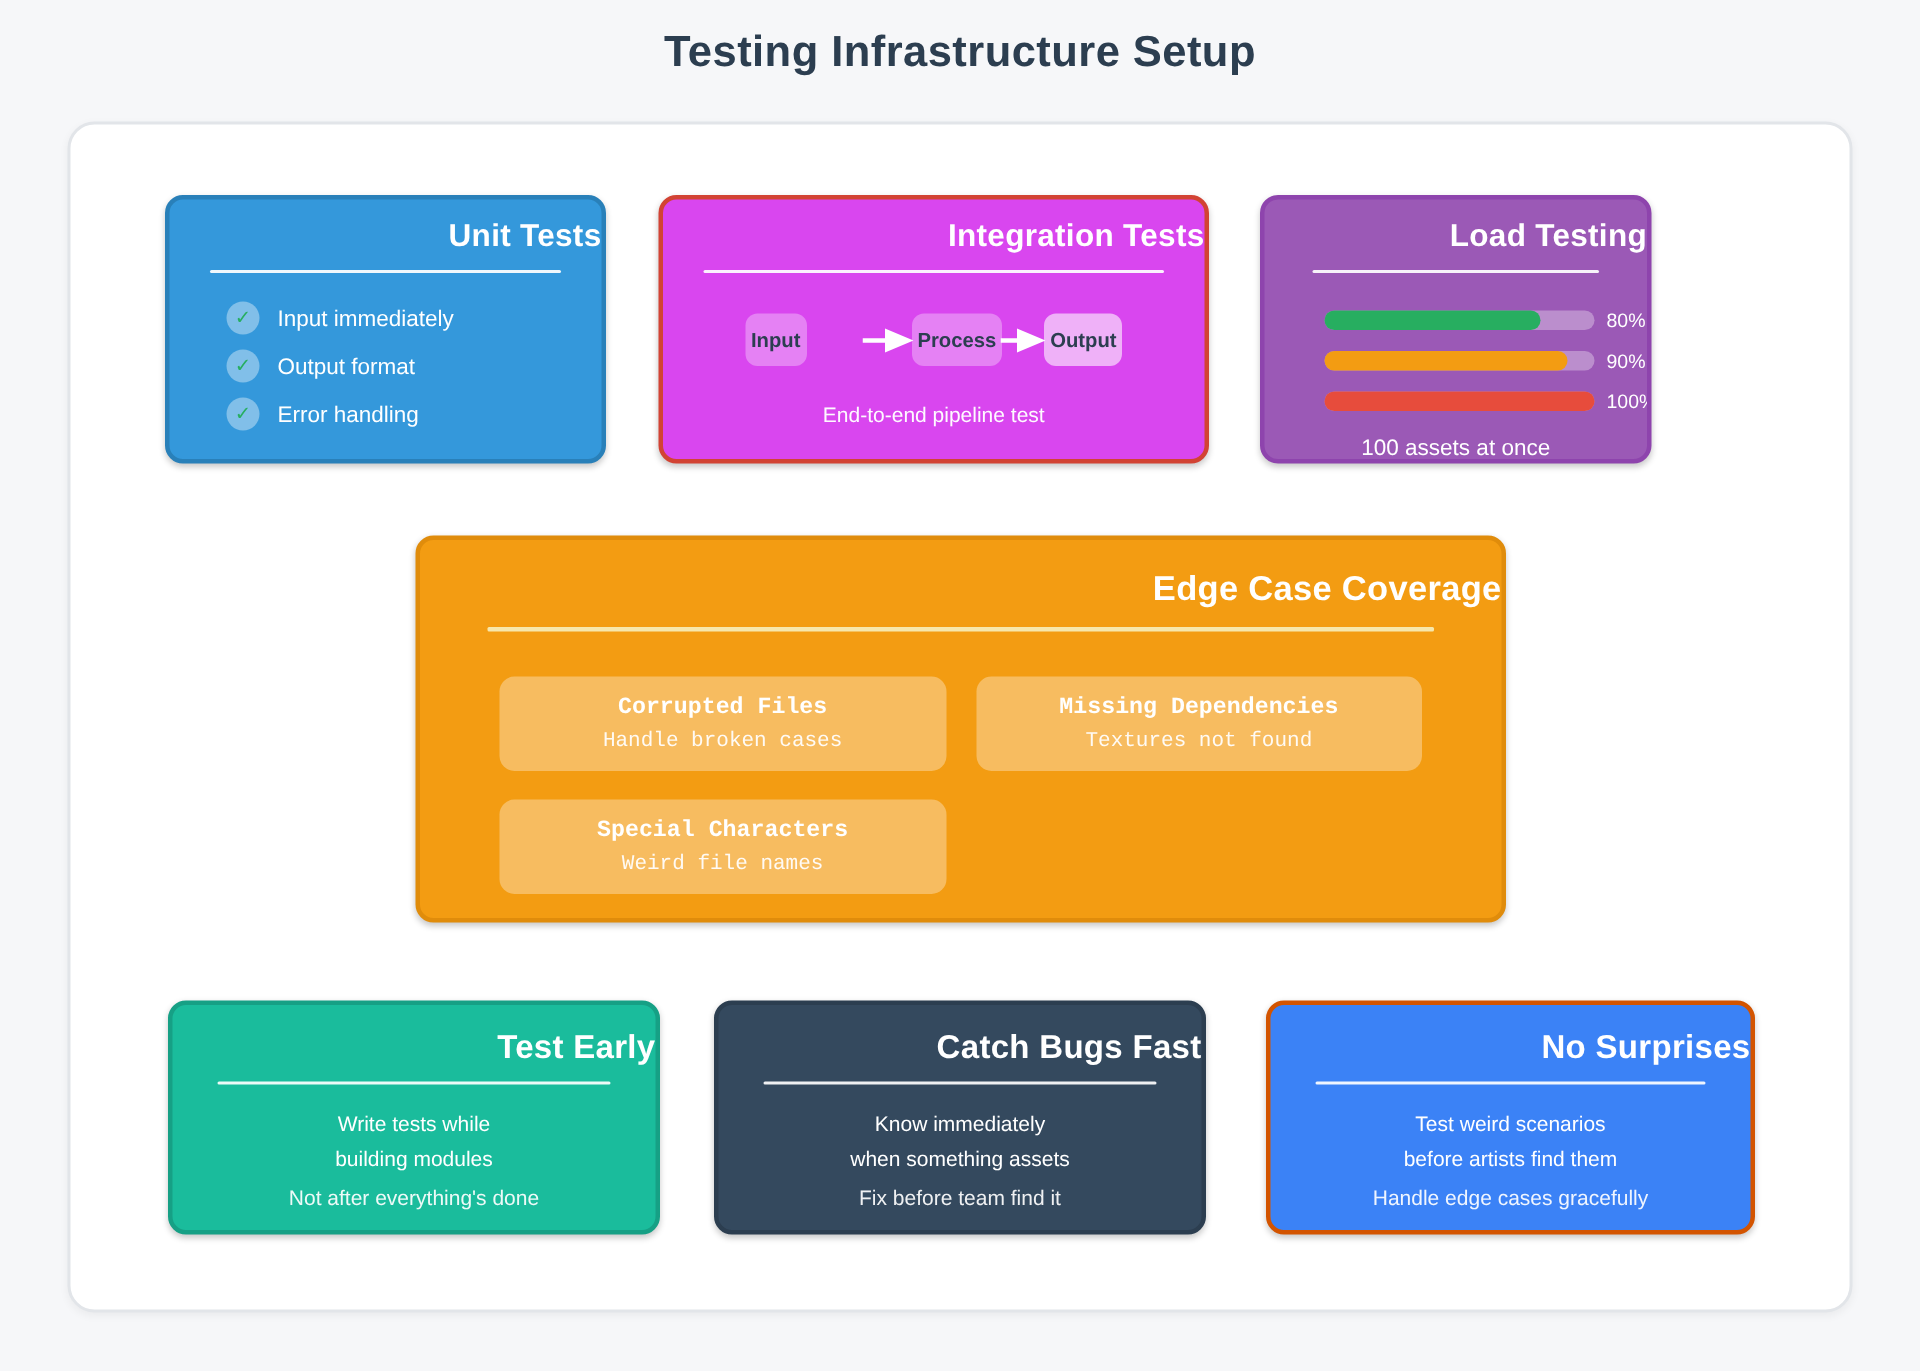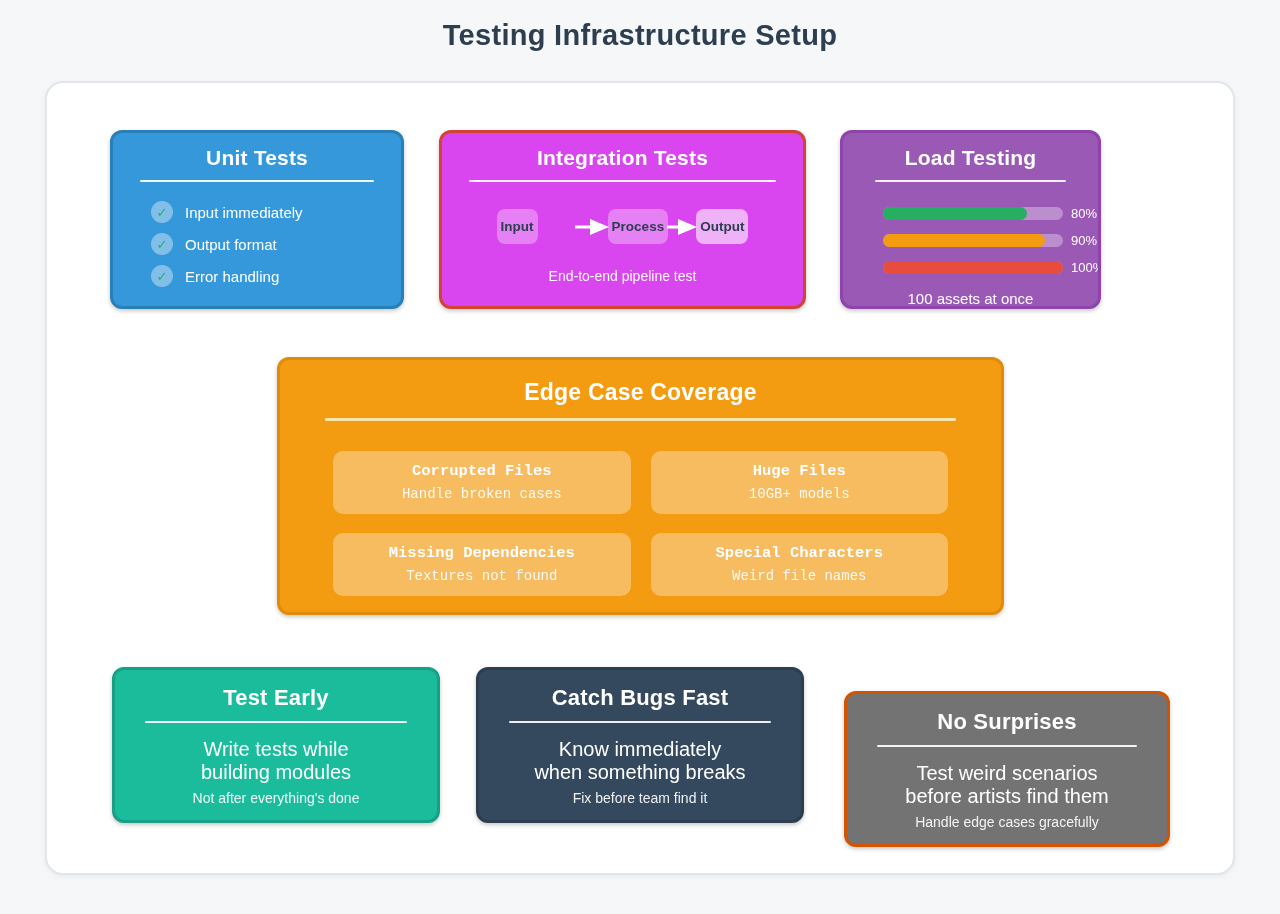--- a/index.html
+++ b/index.html
@@ -28,21 +28,21 @@
     box-shadow: 0 2px 6px rgba(0,0,0,0.05);
   }
   .card {
     position: absolute;
     border-radius: 12px;
     color: #ffffff;
     box-shadow: 0 2px 4px rgba(0,0,0,0.22);
   }
   .card-title {
     margin: 13px 0 0;
-    text-align: center;
+    text-align: right;
     font-size: 21px;
     font-weight: bold;
     letter-spacing: 0.2px;
   }
   .rule {
     height: 2px;
     background: rgba(255,255,255,0.92);
     margin: 10px 27px 0;
     border-radius: 1px;
   }
@@ -112,22 +112,22 @@
     font-family: Liberation Mono, monospace;
   }
   .cell-title { font-weight: bold; font-size: 15.5px; margin-bottom: 6px; }
   .cell-sub { font-size: 14px; color: rgba(255,255,255,0.93); }
 
   
   .bottom .card-title { font-size: 22px; margin-top: 15px; }
   .bottom .rule { margin: 10px 30px 0; }
   .early { left: 65px;  top: 584px; width: 328px; height: 156px; background: #1abc9c; border: 3px solid #16a085; }
   .bugs  { left: 429px; top: 584px; width: 328px; height: 156px; background: #34495e; border: 3px solid #2c3e50; }
-  .surprises { left: 797px; top: 584px; width: 326px; height: 156px; background: #737373; border: 3px solid #d35400; margin-top: 24px; }
-  .body-lines { margin-top: 15px; text-align: center; font-size: 20px; line-height: 23px; }
+  .surprises { left: 797px; top: 584px; width: 326px; height: 156px; background: #3b82f6; border: 3px solid #d35400; }
+  .body-lines { margin-top: 15px; text-align: center; font-size: 14px; line-height: 23px; }
   .body-note { margin-top: 6px; text-align: center; font-size: 14px; color: rgba(255,255,255,0.92); }
 </style>
 </head>
 <body>
 
 <div class="page-title">Testing Infrastructure Setup</div>
 
 <div class="container">
 
   <section class="card unit">
@@ -196,24 +196,20 @@
 
   <section class="card edge">
     <h2 class="card-title">Edge Case Coverage</h2>
     <div class="rule"></div>
     <div class="edge-grid">
       <div class="edge-cell">
         <div class="cell-title">Corrupted Files</div>
         <div class="cell-sub">Handle broken cases</div>
       </div>
       <div class="edge-cell">
-        <div class="cell-title">Huge Files</div>
-        <div class="cell-sub">10GB+ models</div>
-      </div>
-      <div class="edge-cell">
         <div class="cell-title">Missing Dependencies</div>
         <div class="cell-sub">Textures not found</div>
       </div>
       <div class="edge-cell">
         <div class="cell-title">Special Characters</div>
         <div class="cell-sub">Weird file names</div>
       </div>
     </div>
   </section>
 
@@ -225,21 +221,21 @@
       <div>building modules</div>
     </div>
     <div class="body-note">Not after everything's done</div>
   </section>
 
   <section class="card bottom bugs">
     <h2 class="card-title">Catch Bugs Fast</h2>
     <div class="rule"></div>
     <div class="body-lines">
       <div>Know immediately</div>
-      <div>when something breaks</div>
+      <div>when something assets</div>
     </div>
     <div class="body-note">Fix before team find it</div>
   </section>
 
   <section class="card bottom surprises">
     <h2 class="card-title">No Surprises</h2>
     <div class="rule"></div>
     <div class="body-lines">
       <div>Test weird scenarios</div>
       <div>before artists find them</div>

